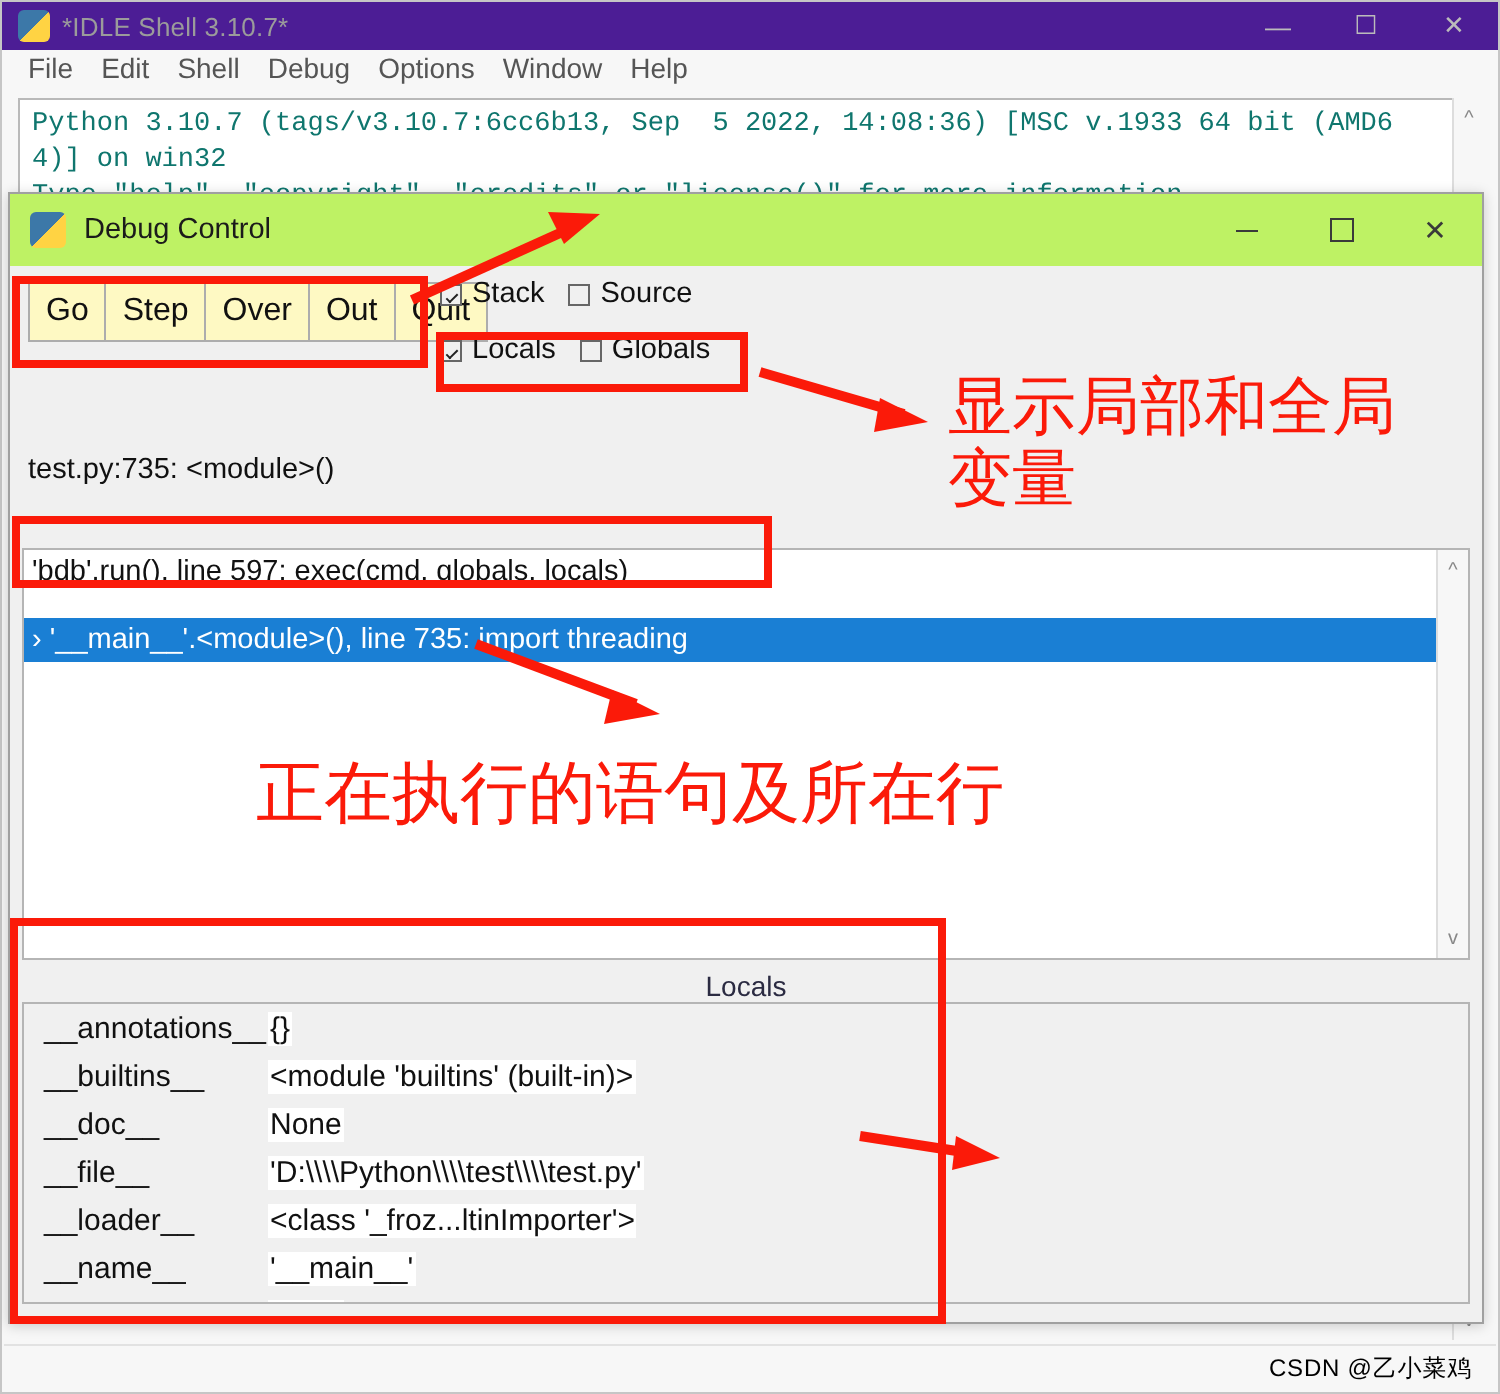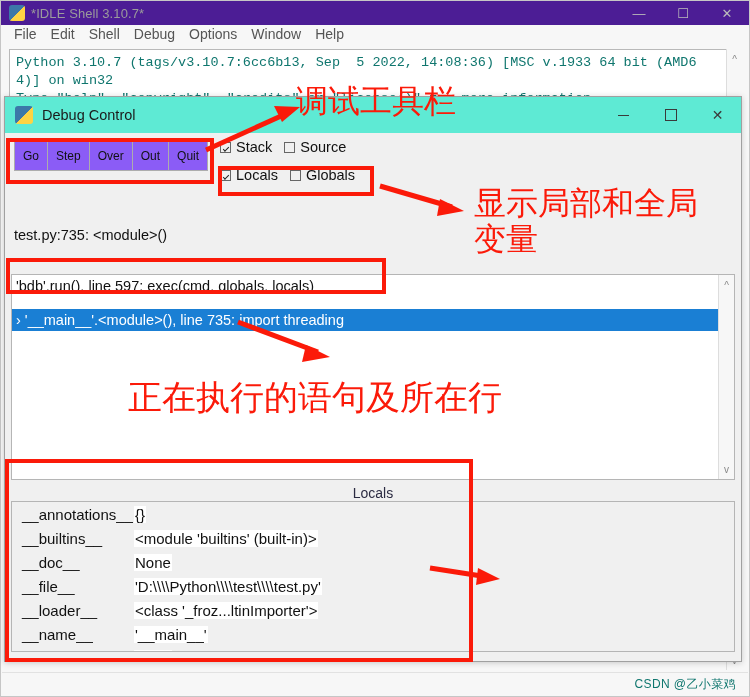--- a/index.html
+++ b/index.html
@@ -75,21 +75,21 @@
   
   #debug-window{
     position:absolute;left:4px;top:96px;width:738px;height:566px;
     background:#f0f0f0;
     border:1px solid #a0a0a0;
     box-sizing:border-box;
     box-shadow:0 1px 6px rgba(0,0,0,.18);
   }
   #debug-titlebar{
     position:absolute;left:0;top:0;width:100%;height:36px;
-    background:#5eead4;
+    background:#bef264;
     display:flex;align-items:center;
   }
   #debug-title-icon{
     width:18px;height:18px;margin-left:10px;margin-right:9px;flex:0 0 auto;
     border-radius:3px;
     background:linear-gradient(135deg,#3c78a8 0 50%,#ffd343 50% 100%);
   }
   #debug-title-text{font-size:14.5px;color:#1b1b1b;}
   .dbg-win-btns{position:absolute;right:0;top:0;height:36px;display:flex;}
   .dbg-win-btn{
@@ -106,25 +106,25 @@
 
   
   #debug-toolbar{
     position:absolute;left:0;top:4px;width:100%;height:38px;
   }
   #btn-group{
     position:absolute;left:8px;top:4px;display:flex;
   }
   .dbg-btn{
     min-width:34px;height:30px;
-    background:#8b5cf6;
+    background:#fef9c3;
     border:1px solid #adadad;
     margin-right:-1px;
     display:flex;align-items:center;justify-content:center;
-    font-size:12px;color:#111;
+    font-size:16px;color:#111;
     padding:0 8px;box-sizing:border-box;
   }
   #chk-group{position:absolute;left:214px;top:-1px;width:250px;}
   .chk-row{display:flex;align-items:center;height:22px;}
   .chk-item{display:flex;align-items:center;margin-right:12px;white-space:nowrap;}
   .chk-box{
     width:11px;height:11px;border:1px solid #666;background:#f0f0f0;
     margin-right:5px;position:relative;box-sizing:border-box;flex:0 0 auto;
   }
   .chk-box.checked:after{
@@ -179,21 +179,21 @@
   }
   .anno-text{
     position:absolute;color:#fb1a09;
     font-family:"DejaVu Sans","Liberation Sans",sans-serif;
     font-weight:400;line-height:1.12;white-space:pre-wrap;
   }
 
   
   #watermark{
     position:absolute;right:14px;bottom:4px;
-    font-size:12px;color:#0f766e;letter-spacing:.4px;
+    font-size:12px;color:#000000;letter-spacing:.4px;
     white-space:nowrap;
   }
 </style>
 </head>
 <body>
 
 <div id="shell-window">
 
   <div id="shell-titlebar">
     <div id="shell-title-icon"></div>
@@ -356,21 +356,20 @@
       <path d="M238,322 L318,352" stroke="#fb1a09" stroke-width="5" fill="none"></path>
       <path d="M330,357 L306,345 L302,362 Z" fill="#fb1a09"></path>
     </g>
 
     <g>
       <path d="M430,568 L488,577" stroke="#fb1a09" stroke-width="5" fill="none"></path>
       <path d="M500,579 L478,568 L476,585 Z" fill="#fb1a09"></path>
     </g>
   </svg>
 
-  <div class="anno-text" style="left:296px;top:84px;font-size:32px;">调试工具栏</div>
 
   <div class="anno-text" style="left:474px;top:186px;width:250px;font-size:32px;">显示局部和全局变量</div>
 
   <div class="anno-text" style="left:128px;top:378px;font-size:34px;">正在执行的语句及所在行</div>
 
 </div>
 
 <div id="watermark">CSDN @乙小菜鸡</div>
 
 </body></html>

